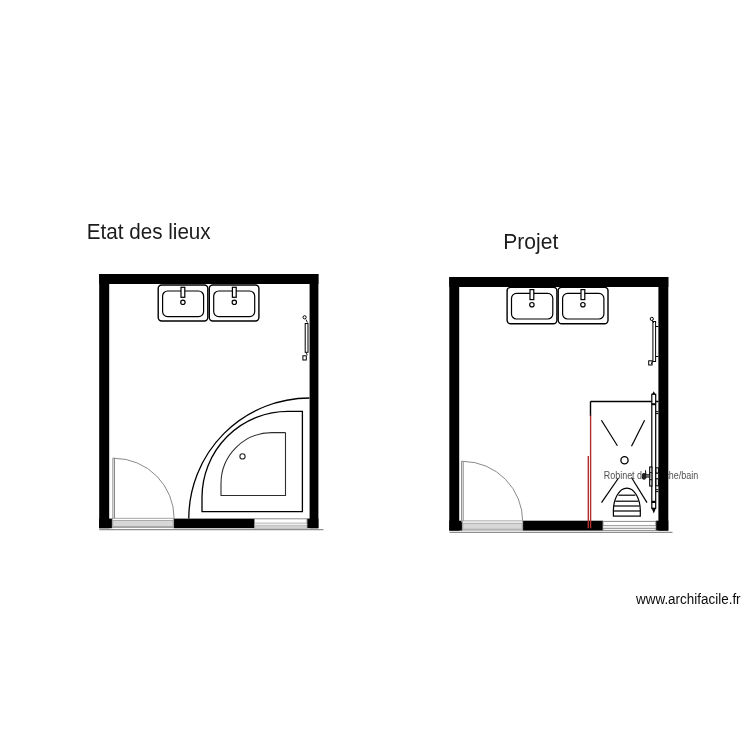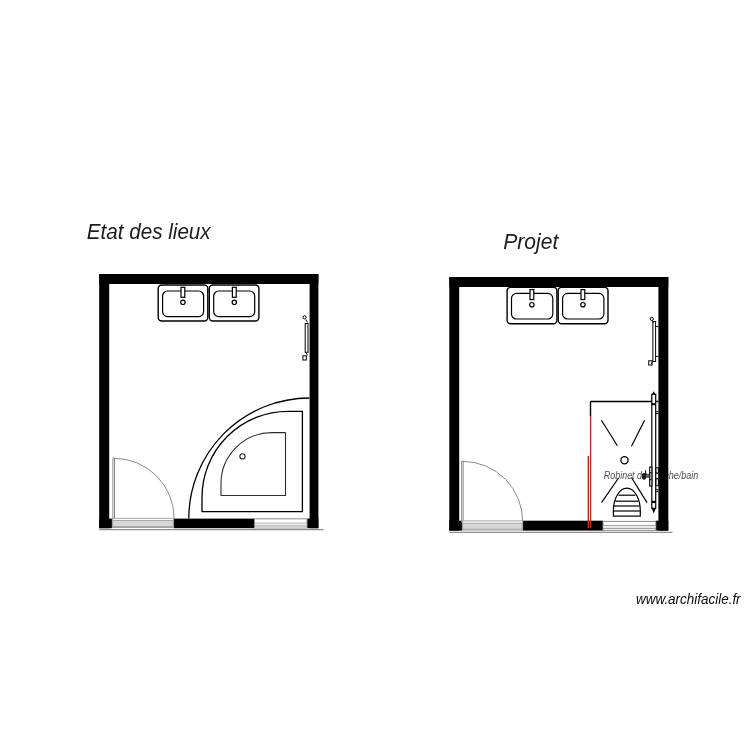--- a/index.html
+++ b/index.html
@@ -1,16 +1,16 @@
 <!DOCTYPE html>
 <html><head>
 <meta charset="utf-8">
 <style>
   html,body{margin:0;padding:0;background:#ffffff;}
-  .page{width:750px;height:732px;position:relative;background:#fff;font-family:"Liberation Sans", sans-serif;font-style:italic;}
+  .page{width:750px;height:732px;position:relative;background:#fff;font-family:"Liberation Sans", sans-serif;}
 </style>
 </head>
 <body>
 <div class="page">
 <svg width="750" height="750" viewBox="0 0 750 750">
 
   <rect x="0" y="0" width="750" height="750" fill="#ffffff"></rect>
 
   <text x="86.7" y="238.5" font-family="Liberation Sans, sans-serif" font-size="22" fill="#1c1c1c" textLength="124" lengthAdjust="spacingAndGlyphs">Etat des lieux</text>
 

